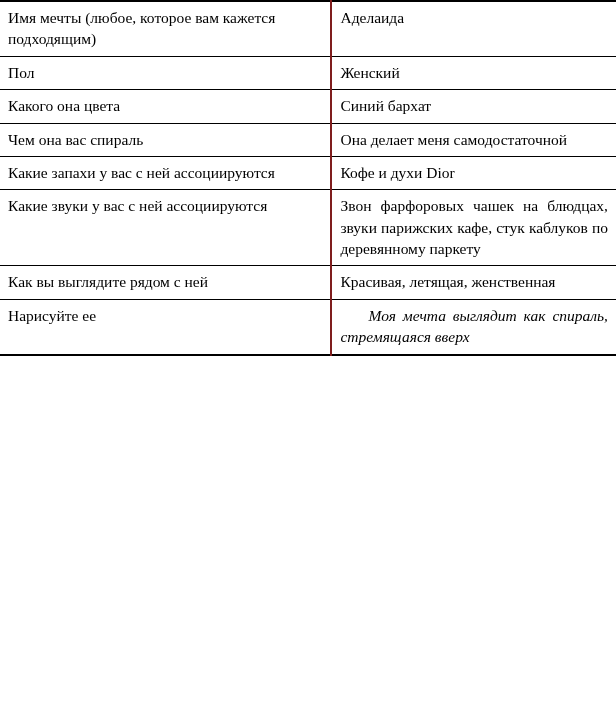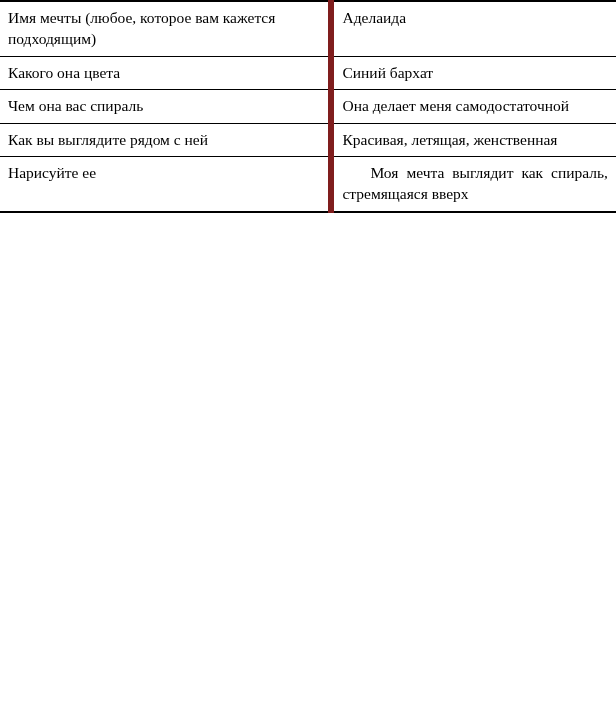--- a/index.html
+++ b/index.html
@@ -32,54 +32,67 @@
     border-top: 1px solid #000;
     border-bottom: 1px solid #000;
     vertical-align: top;
     padding: 5px 8px 6px 8px;
     font-size: 15.5px;
     line-height: 1.38;
     box-sizing: border-box;
   }
   td.col-q {
     width: 311px;
-    border-right: 6px solid #7f1d1d;
+    border-right: 2px solid #7f1d1d;
     text-align: left;
   }
   td.col-a {
     width: 267px;
     text-align: left;
   }
   td.justify {
     text-align: justify;
     text-align-last: left;
     -moz-text-align-last: left;
   }
   td.indent-first {
     text-indent: 28px;
+    font-style: italic;
   }
   .row-tall td { padding-bottom: 7px; }
 </style>
 </head>
 <body>
 
 <div id="sheet">
   <table class="dream-table">
     <tbody>
       <tr>
         <td class="col-q">Имя мечты (любое, которое вам кажется подходящим)</td>
         <td class="col-a">Аделаида</td>
       </tr>
       <tr>
+        <td class="col-q">Пол</td>
+        <td class="col-a">Женский</td>
+      </tr>
+      <tr>
         <td class="col-q">Какого она цвета</td>
         <td class="col-a">Синий бархат</td>
       </tr>
       <tr class="row-tall">
         <td class="col-q">Чем она вас спираль</td>
         <td class="col-a justify">Она делает меня самодостаточной</td>
+      </tr>
+      <tr class="row-tall">
+        <td class="col-q">Какие запахи у вас с ней ассоциируются</td>
+        <td class="col-a">Кофе и духи Dior</td>
+      </tr>
+      <tr class="row-tall">
+        <td class="col-q justify">Какие звуки у вас с ней ассоциируются</td>
+        <td class="col-a justify">Звон фарфоровых чашек на блюдцах, звуки парижских кафе, стук каблуков по деревянному паркету</td>
       </tr>
       <tr class="row-tall">
         <td class="col-q">Как вы выглядите рядом с ней</td>
         <td class="col-a justify">Красивая, летящая, женственная</td>
       </tr>
       <tr class="row-tall">
         <td class="col-q">Нарисуйте ее</td>
         <td class="col-a justify indent-first">Моя мечта выглядит как спираль, стремящаяся вверх</td>
       </tr>
     </tbody>

